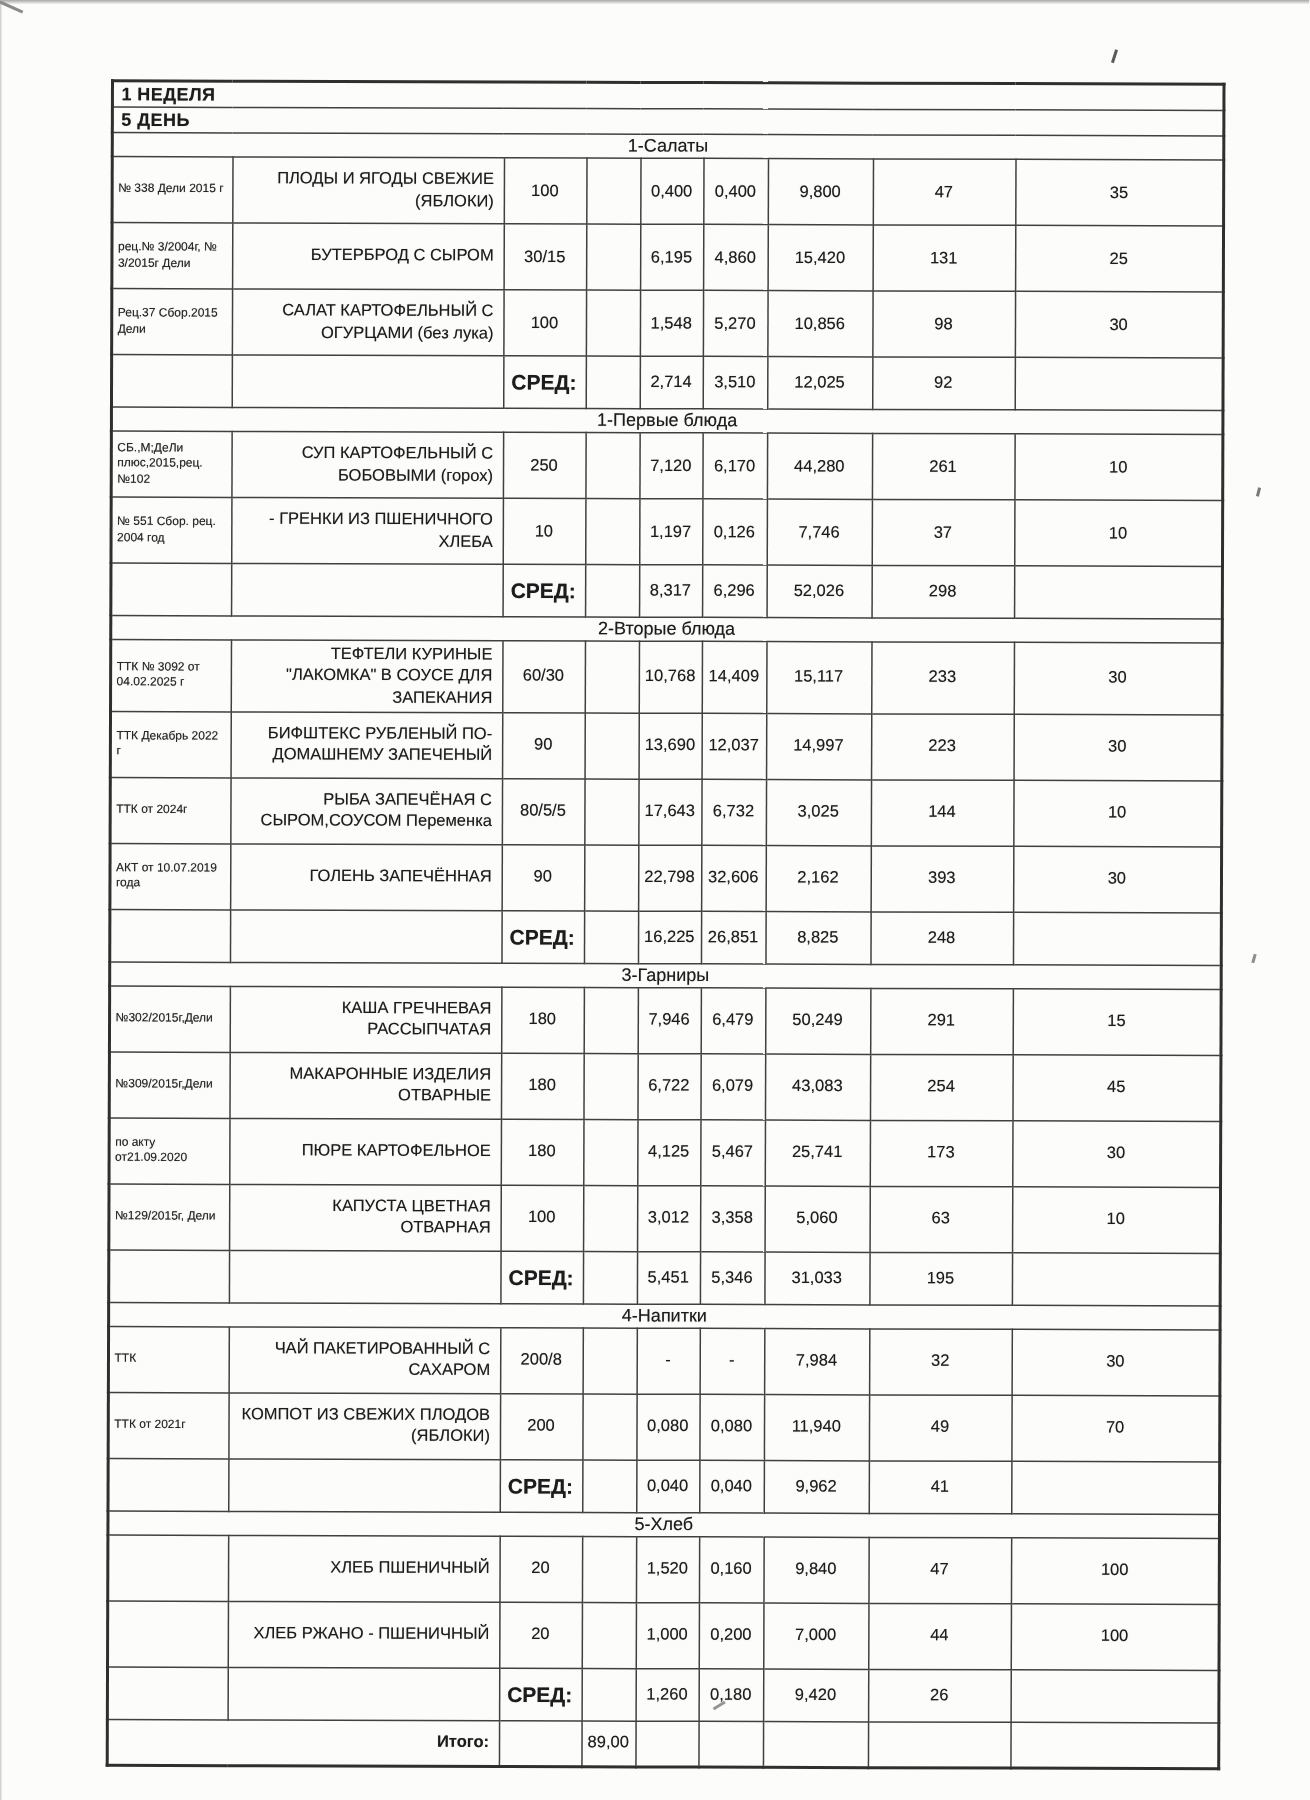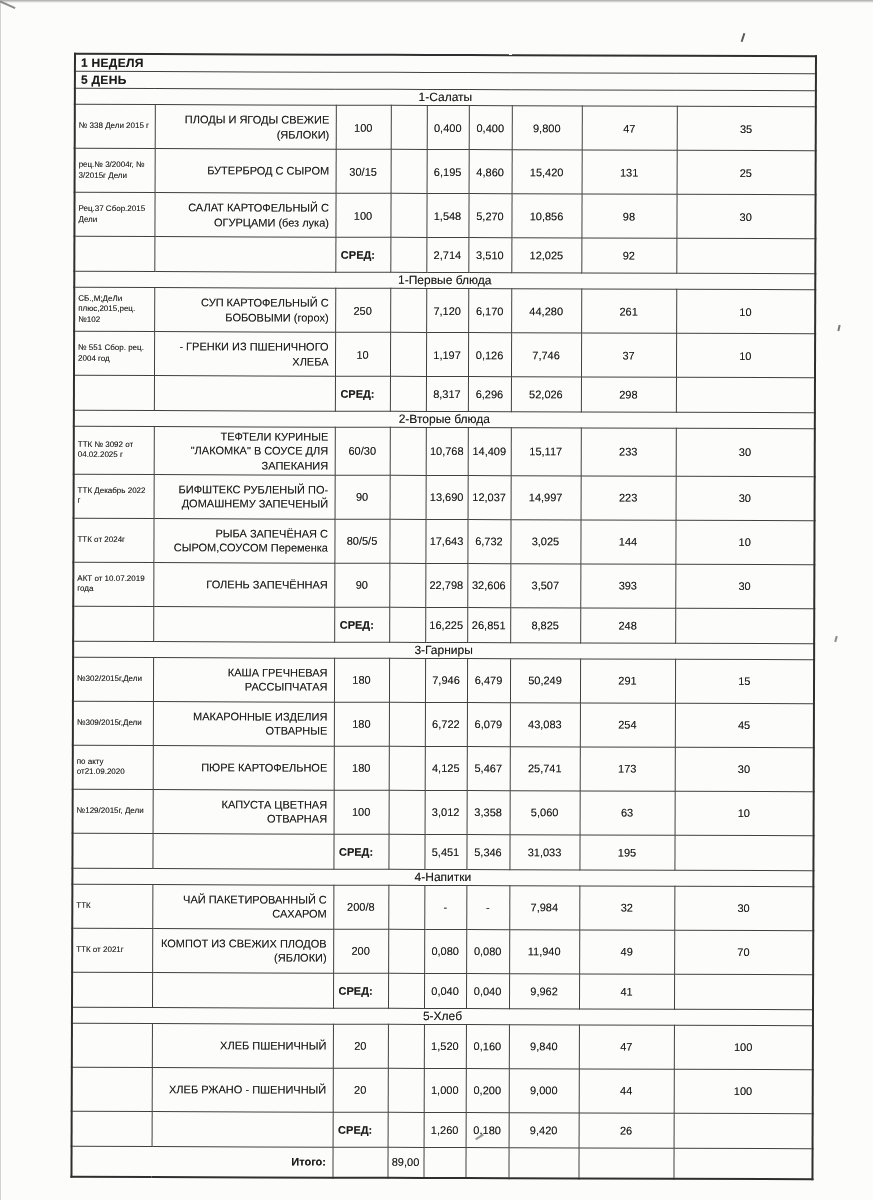--- a/index.html
+++ b/index.html
@@ -35,21 +35,21 @@
   }
   .section-title{
     font-size:12px;text-align:center;height:14px;padding:0 0 1px 0;line-height:14px;
   }
   .item-row td{height:39px;}
   .avg-row td{height:30px;}
   .total-row td{height:27px;}
   .ref-cell{font-size:8px;line-height:1.3;padding:2px 3px;color:#262626;text-align:left;}
   .name-cell{font-size:11px;line-height:1.3;padding:2px 6px;text-align:right;}
   .num-cell{font-size:11px;text-align:center;padding:1px 2px;}
-  .avg-label{font-size:11px;font-weight:700;text-align:left;padding:1px 2px 1px 5px;}
+  .avg-label{font-size:14px;font-weight:700;text-align:left;padding:1px 2px 1px 5px;}
   .total-label{font-size:11px;font-weight:700;text-align:right;padding-right:6px;}
   .total-value{font-size:11px;margin-top:20px;}
 
   
   .artifact{position:absolute;background:#5a5a5a;}
   .a1{left:742px;top:33px;width:2px;height:9px;transform:rotate(18deg);}
   .a2{left:838px;top:325px;width:2px;height:6px;transform:rotate(14deg);background:#787878;}
   .a3{left:835px;top:636px;width:2px;height:6px;transform:rotate(16deg);background:#8d8d8d;}
   .a4{left:475px;top:1136px;width:9px;height:2px;transform:rotate(-32deg);background:#969696;}
 </style>
@@ -199,21 +199,21 @@
           <td class="num-cell">144</td>
           <td class="num-cell">10</td>
         </tr>
         <tr class="item-row">
           <td class="ref-cell">АКТ от 10.07.2019 года</td>
           <td class="name-cell">ГОЛЕНЬ ЗАПЕЧЁННАЯ</td>
           <td class="num-cell">90</td>
           <td class="num-cell"></td>
           <td class="num-cell">22,798</td>
           <td class="num-cell">32,606</td>
-          <td class="num-cell">3,507</td>
+          <td class="num-cell">2,162</td>
           <td class="num-cell">393</td>
           <td class="num-cell">30</td>
         </tr>
         <tr class="avg-row">
           <td class="ref-cell"></td>
           <td class="name-cell"></td>
           <td class="avg-label">СРЕД:</td>
           <td class="num-cell"></td>
           <td class="num-cell">16,225</td>
           <td class="num-cell">26,851</td>
@@ -329,21 +329,21 @@
           <td class="num-cell">47</td>
           <td class="num-cell">100</td>
         </tr>
         <tr class="item-row">
           <td class="ref-cell"></td>
           <td class="name-cell">ХЛЕБ РЖАНО - ПШЕНИЧНЫЙ</td>
           <td class="num-cell">20</td>
           <td class="num-cell"></td>
           <td class="num-cell">1,000</td>
           <td class="num-cell">0,200</td>
-          <td class="num-cell">9,000</td>
+          <td class="num-cell">7,000</td>
           <td class="num-cell">44</td>
           <td class="num-cell">100</td>
         </tr>
         <tr class="avg-row">
           <td class="ref-cell"></td>
           <td class="name-cell"></td>
           <td class="avg-label">СРЕД:</td>
           <td class="num-cell"></td>
           <td class="num-cell">1,260</td>
           <td class="num-cell">0,180</td>

